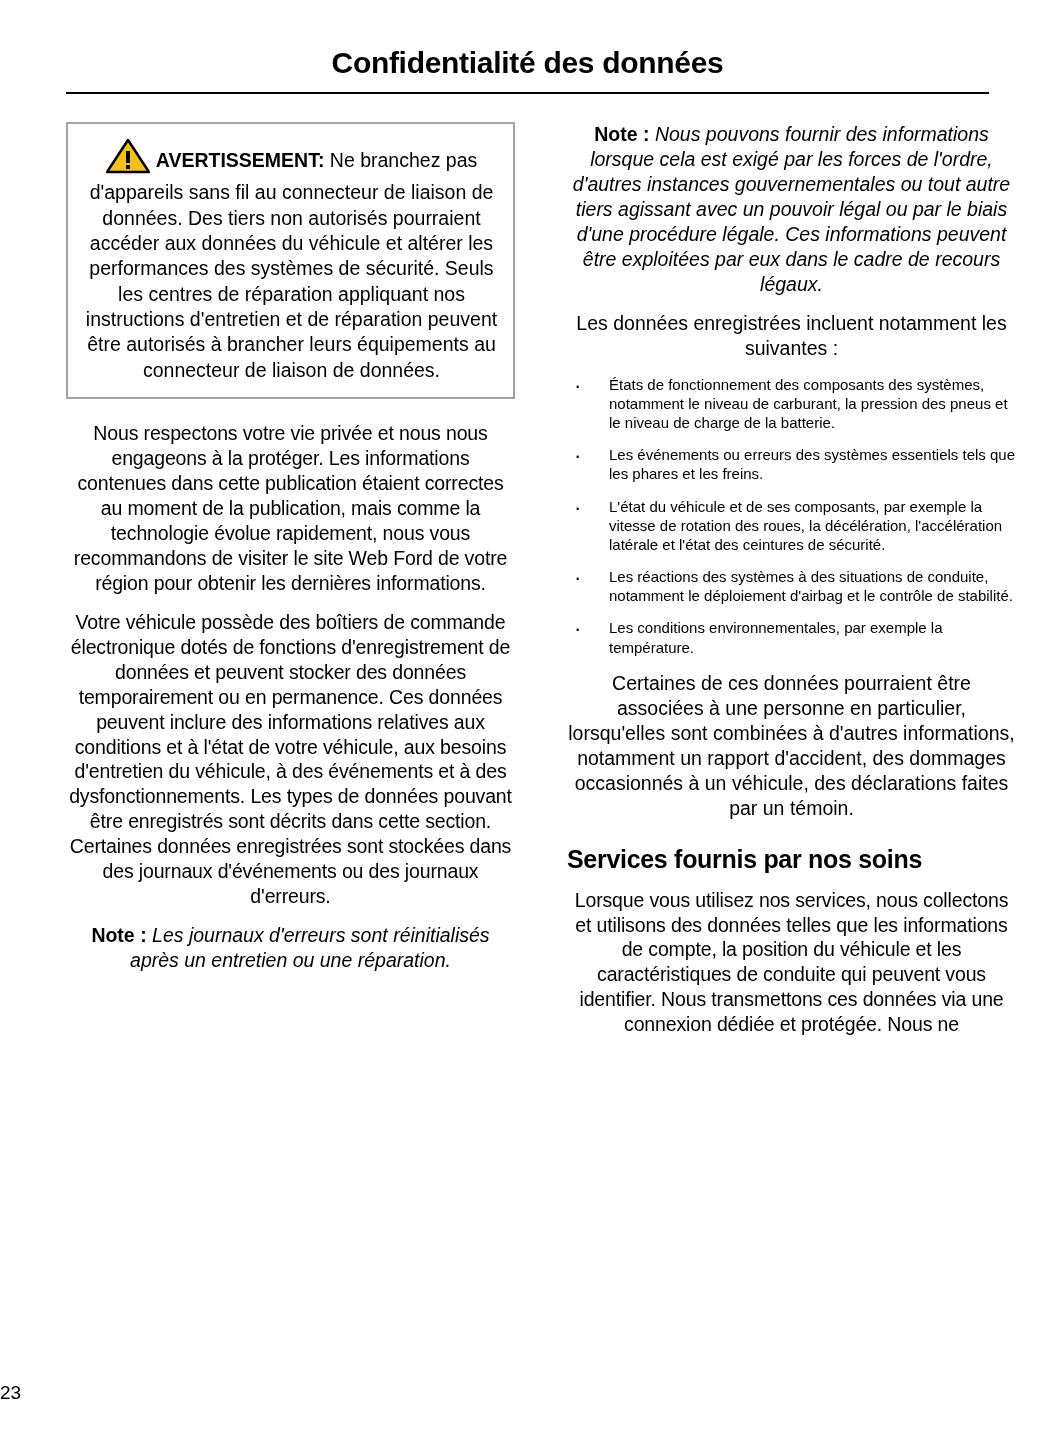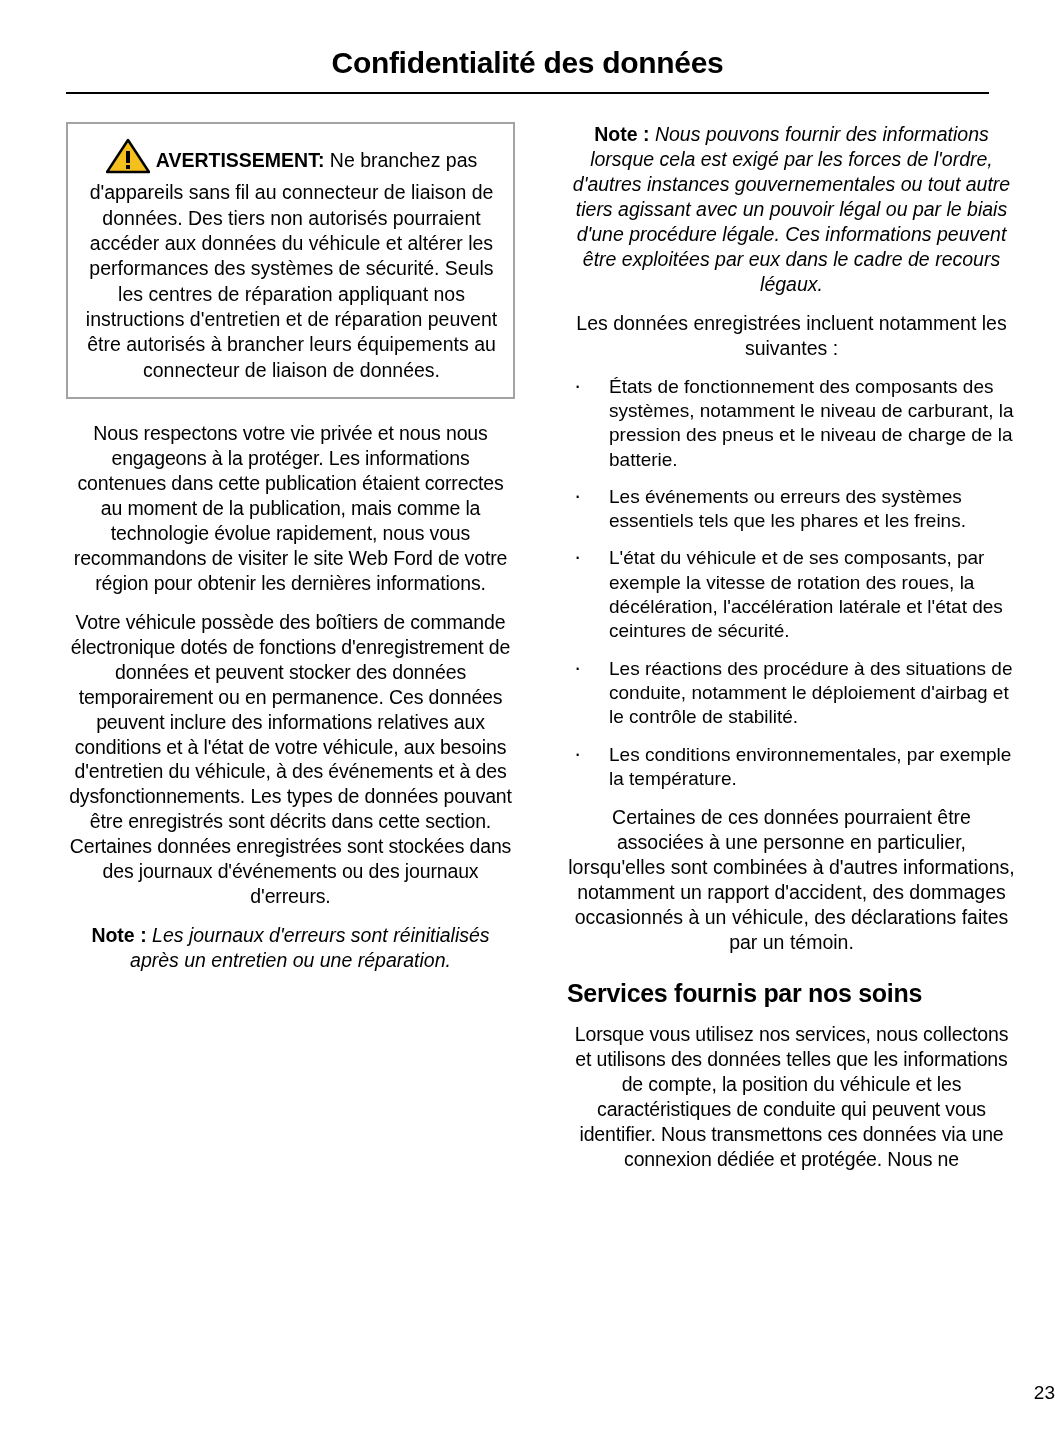--- a/index.html
+++ b/index.html
@@ -80,21 +80,21 @@
   }
   ul.bullets {
     list-style: none;
     margin: 0 0 14px 0;
     padding: 0;
   }
   ul.bullets li {
     position: relative;
     padding-left: 42px;
     margin-bottom: 13px;
-    font-size: 19px;
+    font-size: 15px;
     line-height: 1.28;
   }
   ul.bullets li:before {
     content: "·";
     position: absolute;
     left: 7px;
     top: -3px;
     font-size: 22px;
     line-height: 1.28;
   }
@@ -102,21 +102,21 @@
     font-size: 25px;
     font-weight: bold;
     letter-spacing: -0.3px;
     margin: 24px 0 14px 0;
   }
   .page-number {
     position: absolute;
     bottom: 44px;
     left: 0;
     width: 100%;
-    text-align: right;
+    text-align: left;
     font-size: 19px;
   }
   .tight {
     letter-spacing: -0.15px;
   }
 </style>
 </head>
 <body>
 
 <div class="page">
@@ -147,21 +147,21 @@
     <div class="col">
 
       <p class="note-para"><span class="note-label">Note :</span><span class="note-text"> Nous pouvons fournir des informations lorsque cela est exigé par les forces de l'ordre, d'autres instances gouvernementales ou tout autre tiers agissant avec un pouvoir légal ou par le biais d'une procédure légale. Ces informations peuvent être exploitées par eux dans le cadre de recours légaux.</span></p>
 
       <p>Les données enregistrées incluent notamment les suivantes :</p>
 
       <ul class="bullets">
         <li>États de fonctionnement des composants des systèmes, notamment le niveau de carburant, la pression des pneus et le niveau de charge de la batterie.</li>
         <li>Les événements ou erreurs des systèmes essentiels tels que les phares et les freins.</li>
         <li>L'état du véhicule et de ses composants, par exemple la vitesse de rotation des roues, la décélération, l'accélération latérale et l'état des ceintures de sécurité.</li>
-        <li>Les réactions des procédure à des situations de conduite, notamment le déploiement d'airbag et le contrôle de stabilité.</li>
+        <li>Les réactions des systèmes à des situations de conduite, notamment le déploiement d'airbag et le contrôle de stabilité.</li>
         <li>Les conditions environnementales, par exemple la température.</li>
       </ul>
 
       <p>Certaines de ces données pourraient être associées à une personne en particulier, lorsqu'elles sont combinées à d'autres informations, notamment un rapport d'accident, des dommages occasionnés à un véhicule, des déclarations faites par un témoin.</p>
 
       <h2 class="section-head">Services fournis par nos soins</h2>
 
       <p class="tight">Lorsque vous utilisez nos services, nous collectons et utilisons des données telles que les informations de compte, la position du véhicule et les caractéristiques de conduite qui peuvent vous identifier. Nous transmettons ces données via une connexion dédiée et protégée. Nous ne</p>
 
     </div>

